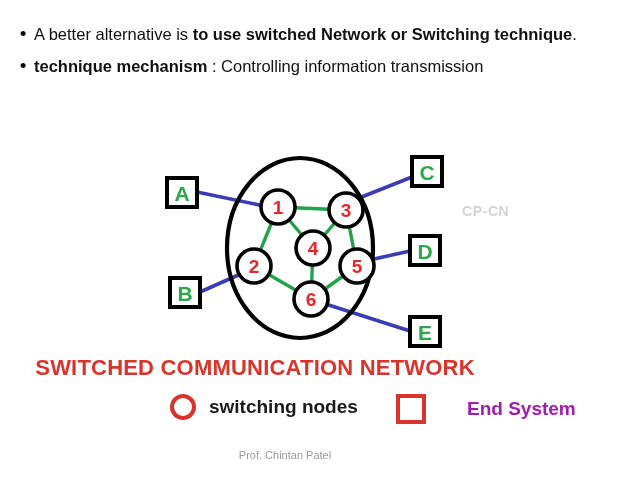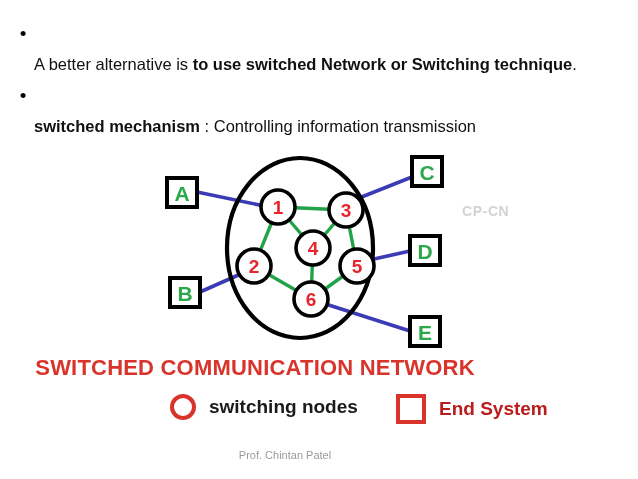--- a/index.html
+++ b/index.html
@@ -34,21 +34,20 @@
     text-align: center;
     font-size: 19px;
     line-height: 24px;
     color: #000;
   }
   .bullet-text {
     font-size: 16.5px;
     line-height: 24px;
     color: #111;
     flex: 1;
-    margin-top: 30px;
   }
   .bullet-text.justified {
     text-align: justify;
     text-align-last: left;
   }
   .b {
     font-weight: bold;
   }
 
   
@@ -116,21 +115,21 @@
     border: 4px solid #d9342b;
     box-sizing: border-box;
     margin-right: 13px;
   }
   .legend-label {
     font-size: 19px;
     font-weight: bold;
     white-space: nowrap;
   }
   .legend-label.dark { color: #1a1a1a; }
-  .legend-label.red { color: #b91c1c; }
+  .legend-label.red { color: #a21caf; margin-left: 28px; }
 
   
   #footer-credit {
     position: absolute;
     left: 0;
     top: 449px;
     width: 570px;
     text-align: center;
     font-size: 11px;
     color: #9a9a9a;
@@ -142,21 +141,21 @@
 <div id="bullet-list">
   <div class="bullet-row">
     <span class="bullet-marker">•</span>
     <span class="bullet-text justified">
       <span>A better alternative is </span><span class="b">to use switched Network or Switching technique</span><span>.</span>
     </span>
   </div>
   <div class="bullet-row">
     <span class="bullet-marker">•</span>
     <span class="bullet-text">
-      <span class="b">switched mechanism</span><span> : Controlling information transmission</span>
+      <span class="b">technique mechanism</span><span> : Controlling information transmission</span>
     </span>
   </div>
 </div>
 
 <div id="figure">
   <svg id="net-svg" width="638" height="260" viewBox="0 0 638 260">
     <g id="layer-access-links">
         <line x1="197" y1="62" x2="274" y2="78" stroke="#3b3bb5" stroke-width="3.6" stroke-linecap="round"></line>
         <line x1="200" y1="162" x2="252" y2="139" stroke="#3b3bb5" stroke-width="3.6" stroke-linecap="round"></line>
         <line x1="412" y1="47" x2="349" y2="72" stroke="#3b3bb5" stroke-width="3.6" stroke-linecap="round"></line>

